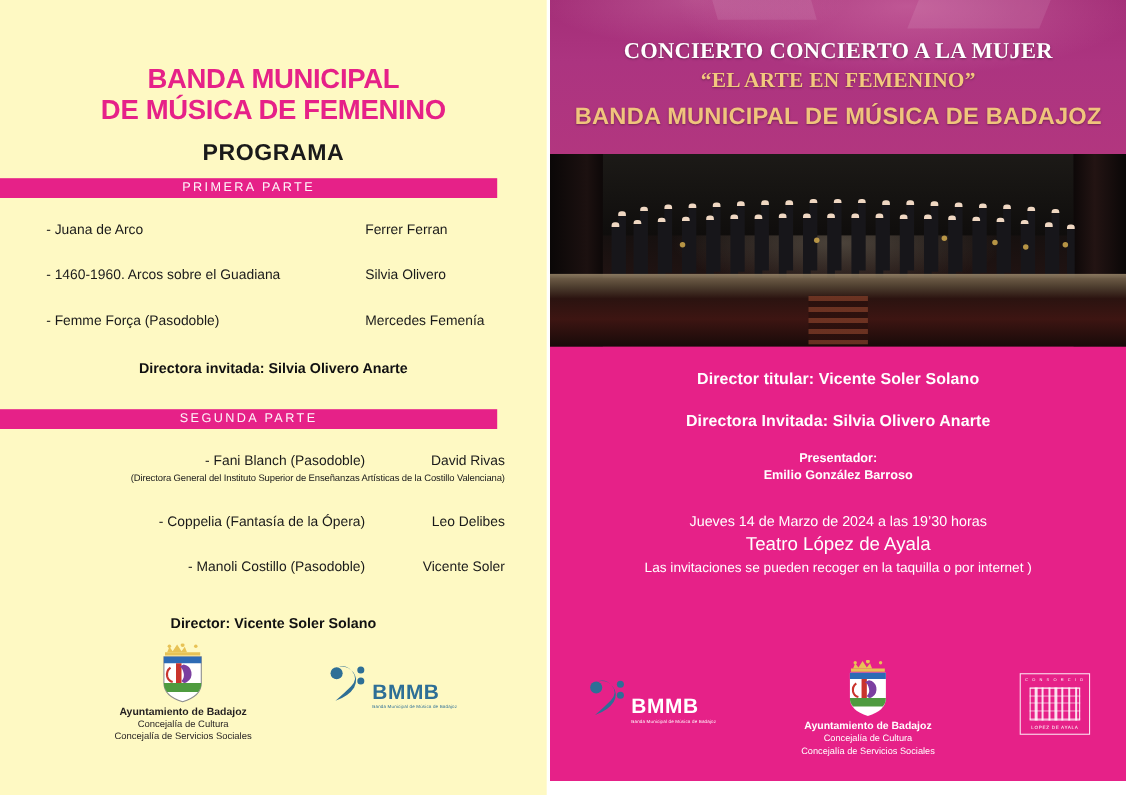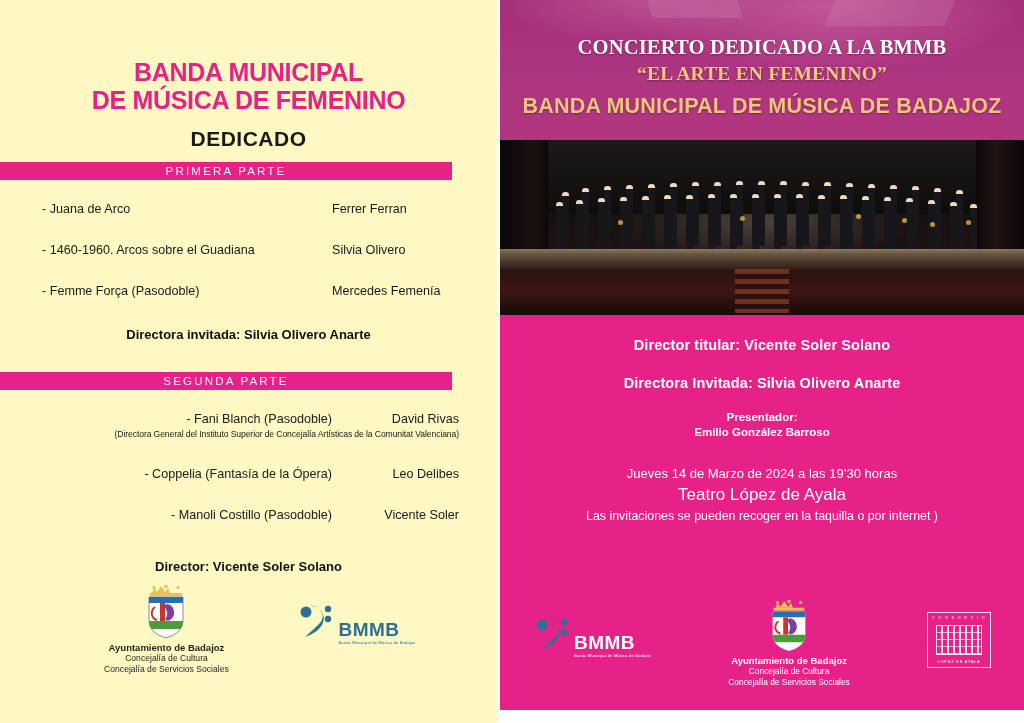--- a/index.html
+++ b/index.html
@@ -210,21 +210,21 @@
 
 <div id="page">
 
   <div id="left-panel">
 
     <div class="band-title">
       <span class="ln">BANDA MUNICIPAL</span>
       <span class="ln">DE MÚSICA DE FEMENINO</span>
     </div>
 
-    <div class="programa">DEDICADO</div>
+    <div class="programa">PROGRAMA</div>
 
     <div class="part-bar" id="bar-primera">
       <span>PRIMERA PARTE</span>
     </div>
 
     <div class="piece-list" style="margin-top:22px;">
       <div class="piece-row">
         <span class="pname">- Juana de Arco</span>
         <span class="pauthor">Ferrer Ferran</span>
       </div>
@@ -243,21 +243,21 @@
     <div class="part-bar" id="bar-segunda" style="margin-top:30px;">
       <span>SEGUNDA PARTE</span>
     </div>
 
     <div class="piece-list" style="margin-top:22px;text-align:right;">
       <div>
         <div class="piece-row">
           <span class="pname">- Fani Blanch (Pasodoble)</span>
           <span class="pauthor">David Rivas</span>
         </div>
-        <div class="piece-note">(Directora General del Instituto Superior de Concejalía Artísticas de la Comunitat Valenciana)</div>
+        <div class="piece-note">(Directora General del Instituto Superior de Enseñanzas Artísticas de la Costillo Valenciana)</div>
       </div>
       <div class="piece-row" style="margin-top:28px;">
         <span class="pname">- Coppelia (Fantasía de la Ópera)</span>
         <span class="pauthor">Leo Delibes</span>
       </div>
       <div class="piece-row" style="margin-top:27px;">
         <span class="pname">- Manoli Costillo (Pasodoble)</span>
         <span class="pauthor">Vicente Soler</span>
       </div>
     </div>
@@ -303,21 +303,21 @@
         </div>
       </div>
     </div>
   </div>
 
   <div id="right-panel">
 
     <div id="right-header">
       <div class="hdr-deco" style="left:330px; top:0; width:120px; height:26px; transform:skewX(-22deg);"></div>
       <div class="hdr-deco" style="left:150px; top:0; width:90px; height:18px; transform:skewX(16deg);"></div>
-      <div class="hdr-line1">CONCIERTO DEDICADO A LA BMMB</div>
+      <div class="hdr-line1">CONCIERTO CONCIERTO A LA MUJER</div>
       <div class="hdr-line2">“EL ARTE EN FEMENINO”</div>
       <div class="hdr-line3">BANDA MUNICIPAL DE MÚSICA DE BADAJOZ</div>
     </div>
 
     <div id="band-photo" title="">
       <div class="backwall"></div>
       <div class="curtain-l"></div>
       <div class="curtain-r"></div>
 
       <div>

